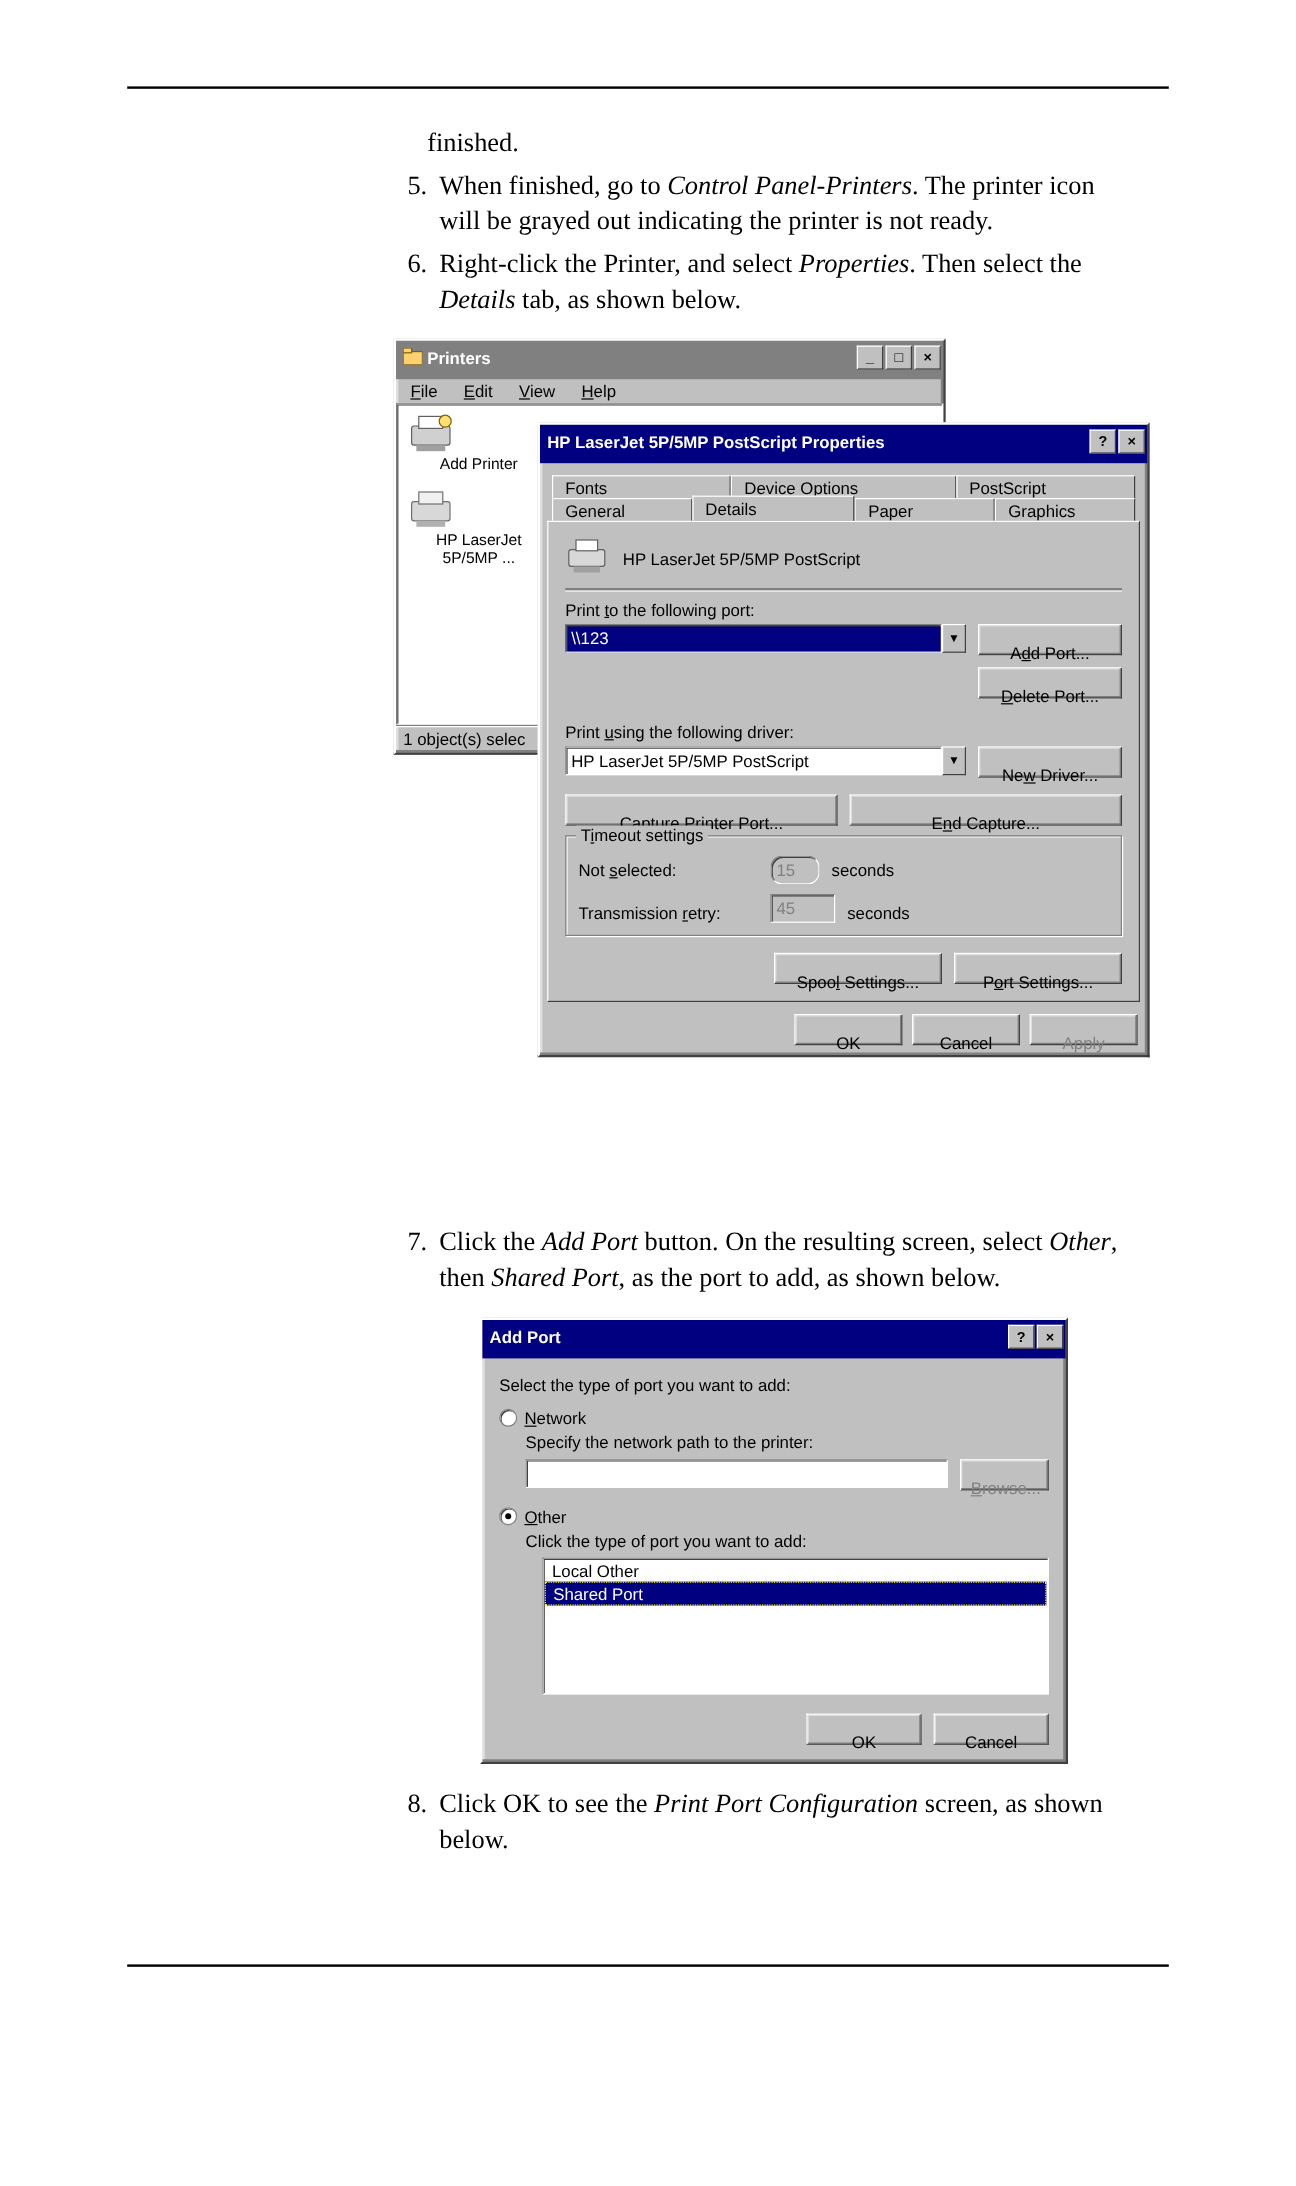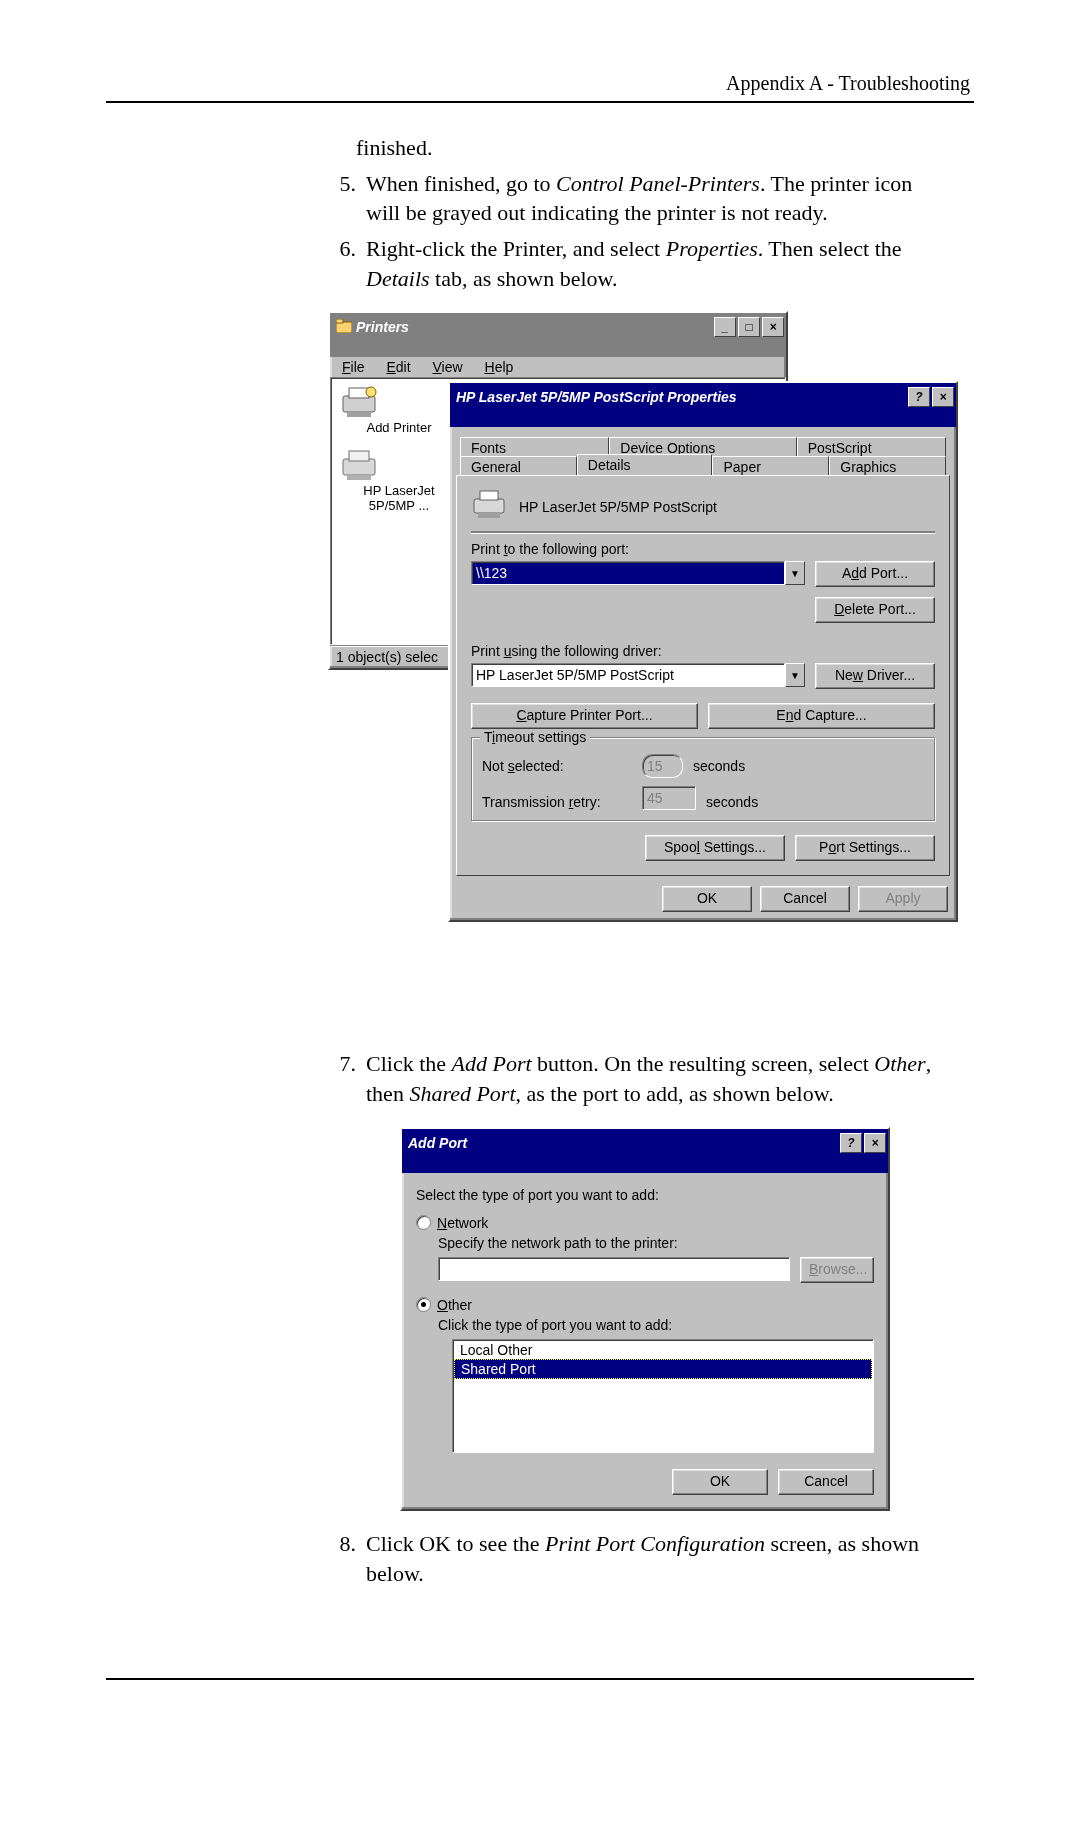--- a/index.html
+++ b/index.html
@@ -23,38 +23,38 @@
     --disabled:#808080; --sel:#000080; --seltxt:#fff;
   }
   .win { font-family:Tahoma,"MS Sans Serif",Arial,sans-serif; font-size:14px; color:#000; }
   .frame-outer { background:var(--face);
     border-top:2px solid var(--hilite); border-left:2px solid var(--hilite);
     border-right:2px solid var(--dkshadow); border-bottom:2px solid var(--dkshadow);
     box-shadow:inset -2px -2px 0 var(--shadow), inset 2px 2px 0 var(--light);
     box-sizing:border-box;
   }
   .titlebar { background:var(--title); color:var(--titletxt); font-weight:bold; height:28px;
-    display:flex; align-items:center; padding:0 2px 16px 6px;font-style:italic; }
+    display:flex; align-items:center; padding:0 2px 4px 6px; }
   .titlebar.inactive { background:#808080; }
   .titlebar .t-text { flex:1; }
   .ctl-row { display:flex; gap:0; }
   .ctl { width:20px; height:18px; background:var(--face);
     border-top:1px solid var(--hilite); border-left:1px solid var(--hilite);
     border-right:1px solid var(--dkshadow); border-bottom:1px solid var(--dkshadow);
     font-family:Arial; font-size:12px; font-weight:bold; display:flex; align-items:center; justify-content:center;
     margin-left:2px; color:#000; }
   .menubar { padding:2px 12px; }
   .menubar span { margin-right:18px; }
   u { text-decoration:underline; }
 
   .btn { background:var(--face); font:inherit;
     border-top:1px solid var(--hilite); border-left:1px solid var(--hilite);
     border-right:1px solid var(--dkshadow); border-bottom:1px solid var(--dkshadow);
     box-shadow:inset -1px -1px 0 var(--shadow), inset 1px 1px 0 var(--light);
-    padding:0 8px; min-width:70px; text-align:center; box-sizing:border-box; height:26px; line-height:22px; }
+    padding:12px 8px; min-width:70px; text-align:center; box-sizing:border-box; height:26px; line-height:22px; }
   .btn.disabled { color:var(--disabled); }
 
   .tabrow { display:flex; padding:0 4px; }
   .tab { background:var(--face); border-top:1px solid var(--hilite); border-left:1px solid var(--hilite);
     border-right:1px solid var(--dkshadow); padding:2px 10px; position:relative; top:2px; }
   .tab.active { z-index:3; top:0; }
   .tab.backrow { top:4px; }
   .tabpanel { background:var(--face);
     border-top:1px solid var(--hilite); border-left:1px solid var(--hilite);
     border-right:1px solid var(--dkshadow); border-bottom:1px solid var(--dkshadow);
@@ -91,21 +91,20 @@
     border:1px solid var(--shadow); box-shadow:inset 1px 1px 0 var(--dkshadow); display:flex; align-items:center; justify-content:center; flex:0 0 13px;}
   .radio .dot.sel::after { content:""; width:5px; height:5px; background:#000; border-radius:50%; }
 
   .foot-rule { height:1.5px; background:#000; margin:0 6px 12px 6px; }
   .page-number { text-align:right; font-size:18px; margin-right:10px; }
 </style>
 </head>
 <body>
 
 <div class="page">
-  <div class="running-head">Appendix A - Troubleshooting</div>
   <div class="head-rule"></div>
 
   <div class="textcol">
     <div class="indent">finished.</div>
 
     <div class="li">
       <div class="num">5.</div>
       <div class="body">
         <span>When finished, go to </span><span class="ital">Control Panel-Printers</span><span>. The printer icon will be grayed out indicating the printer is not ready.</span>
       </div>

